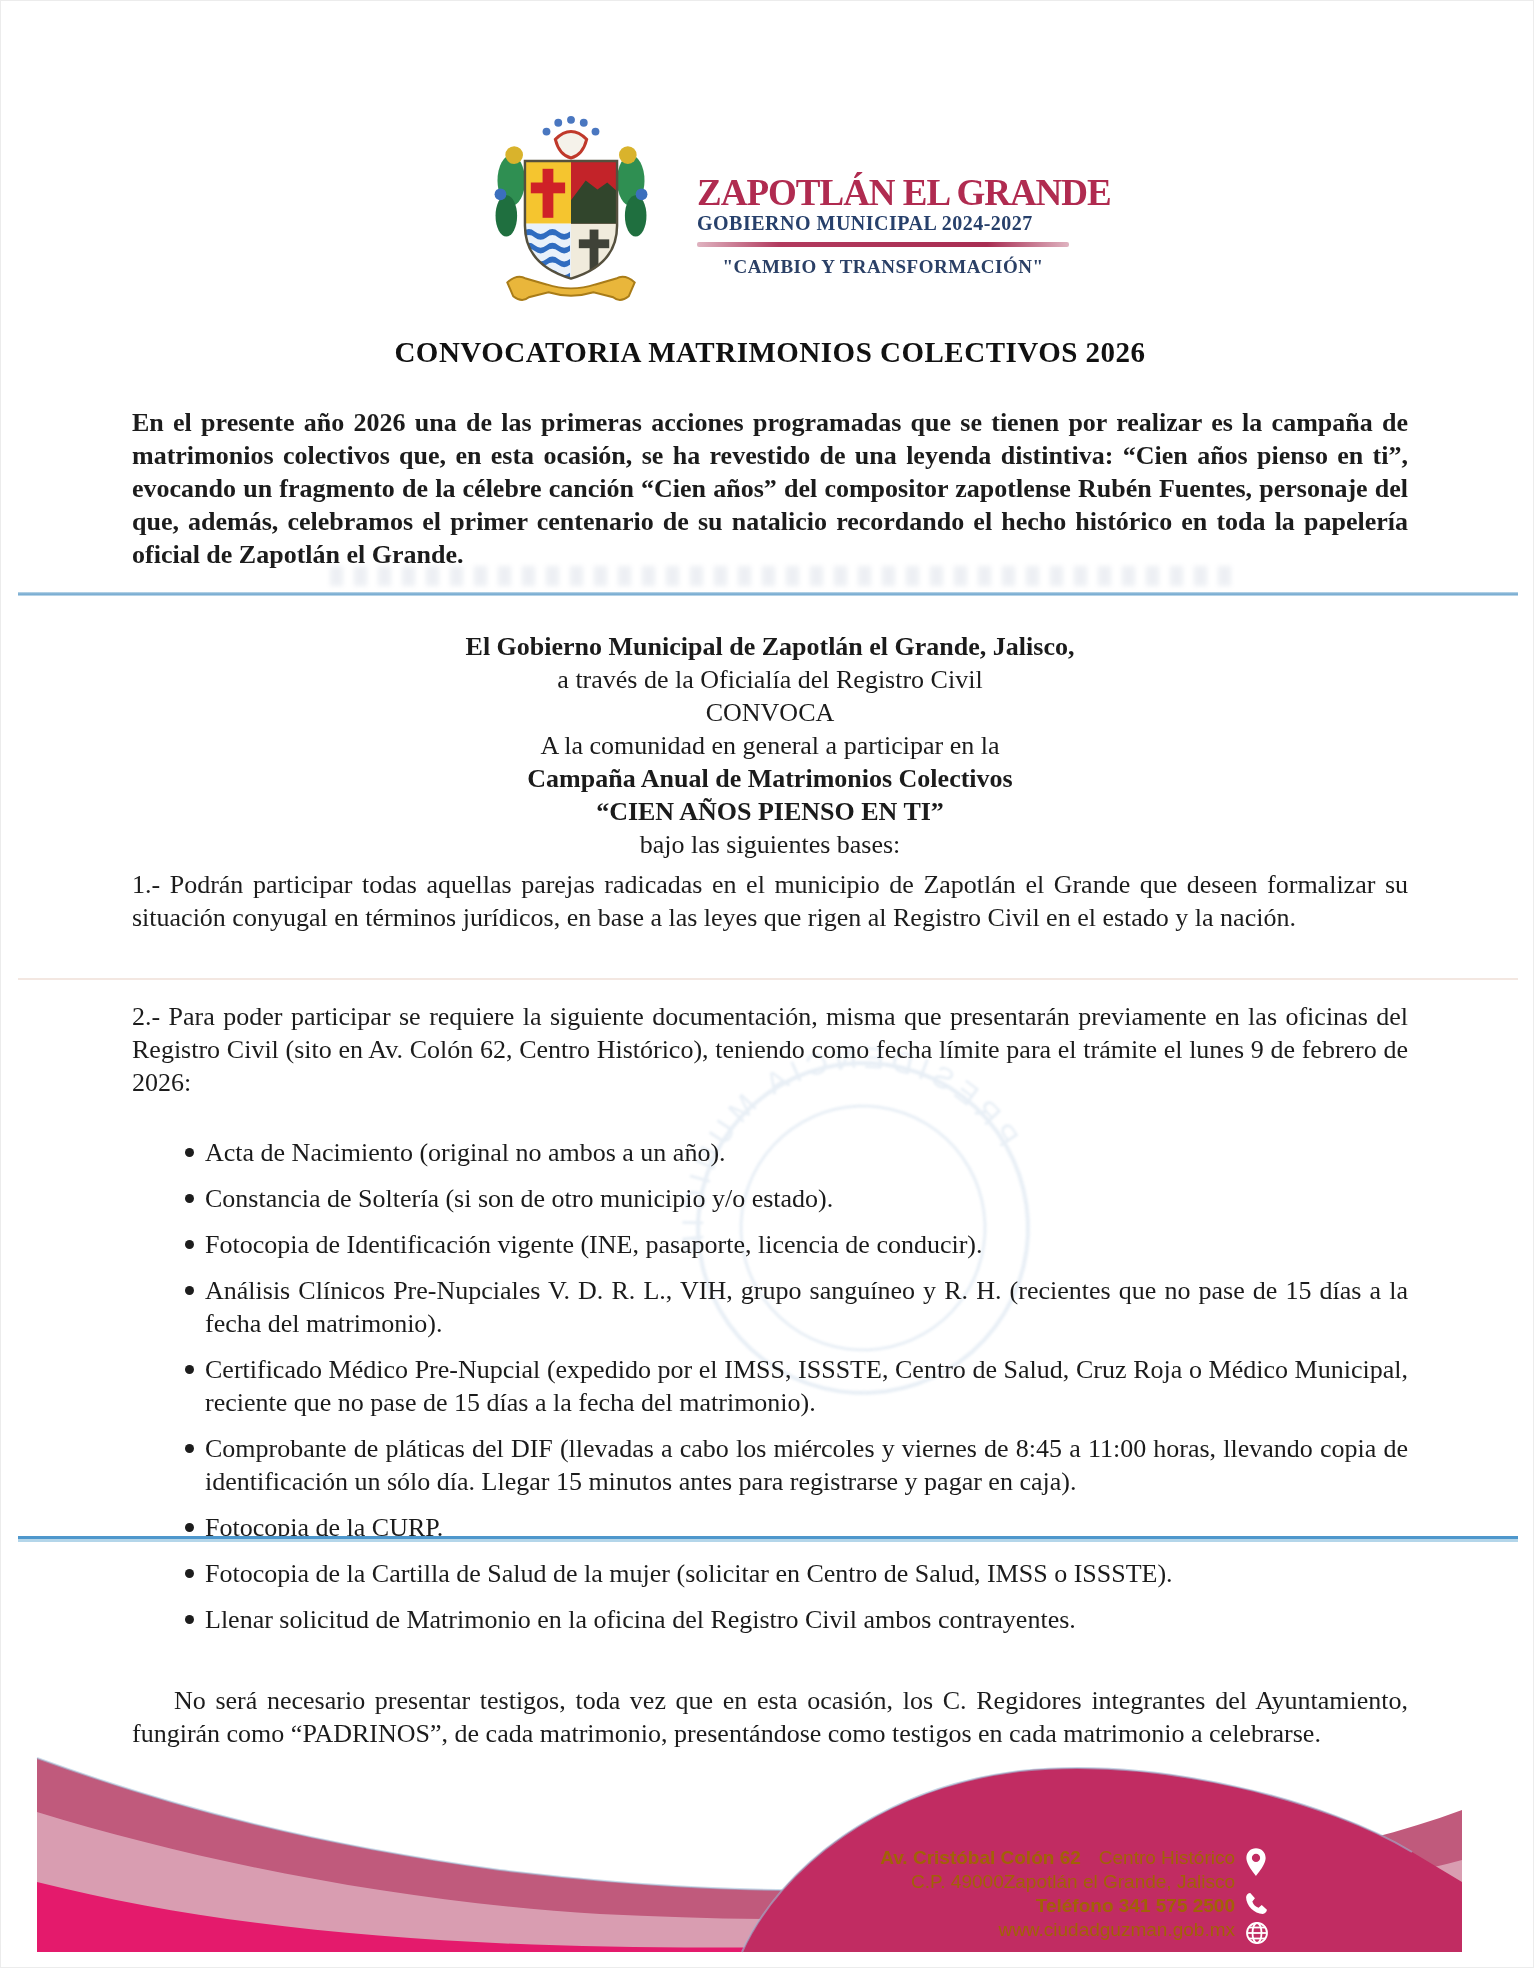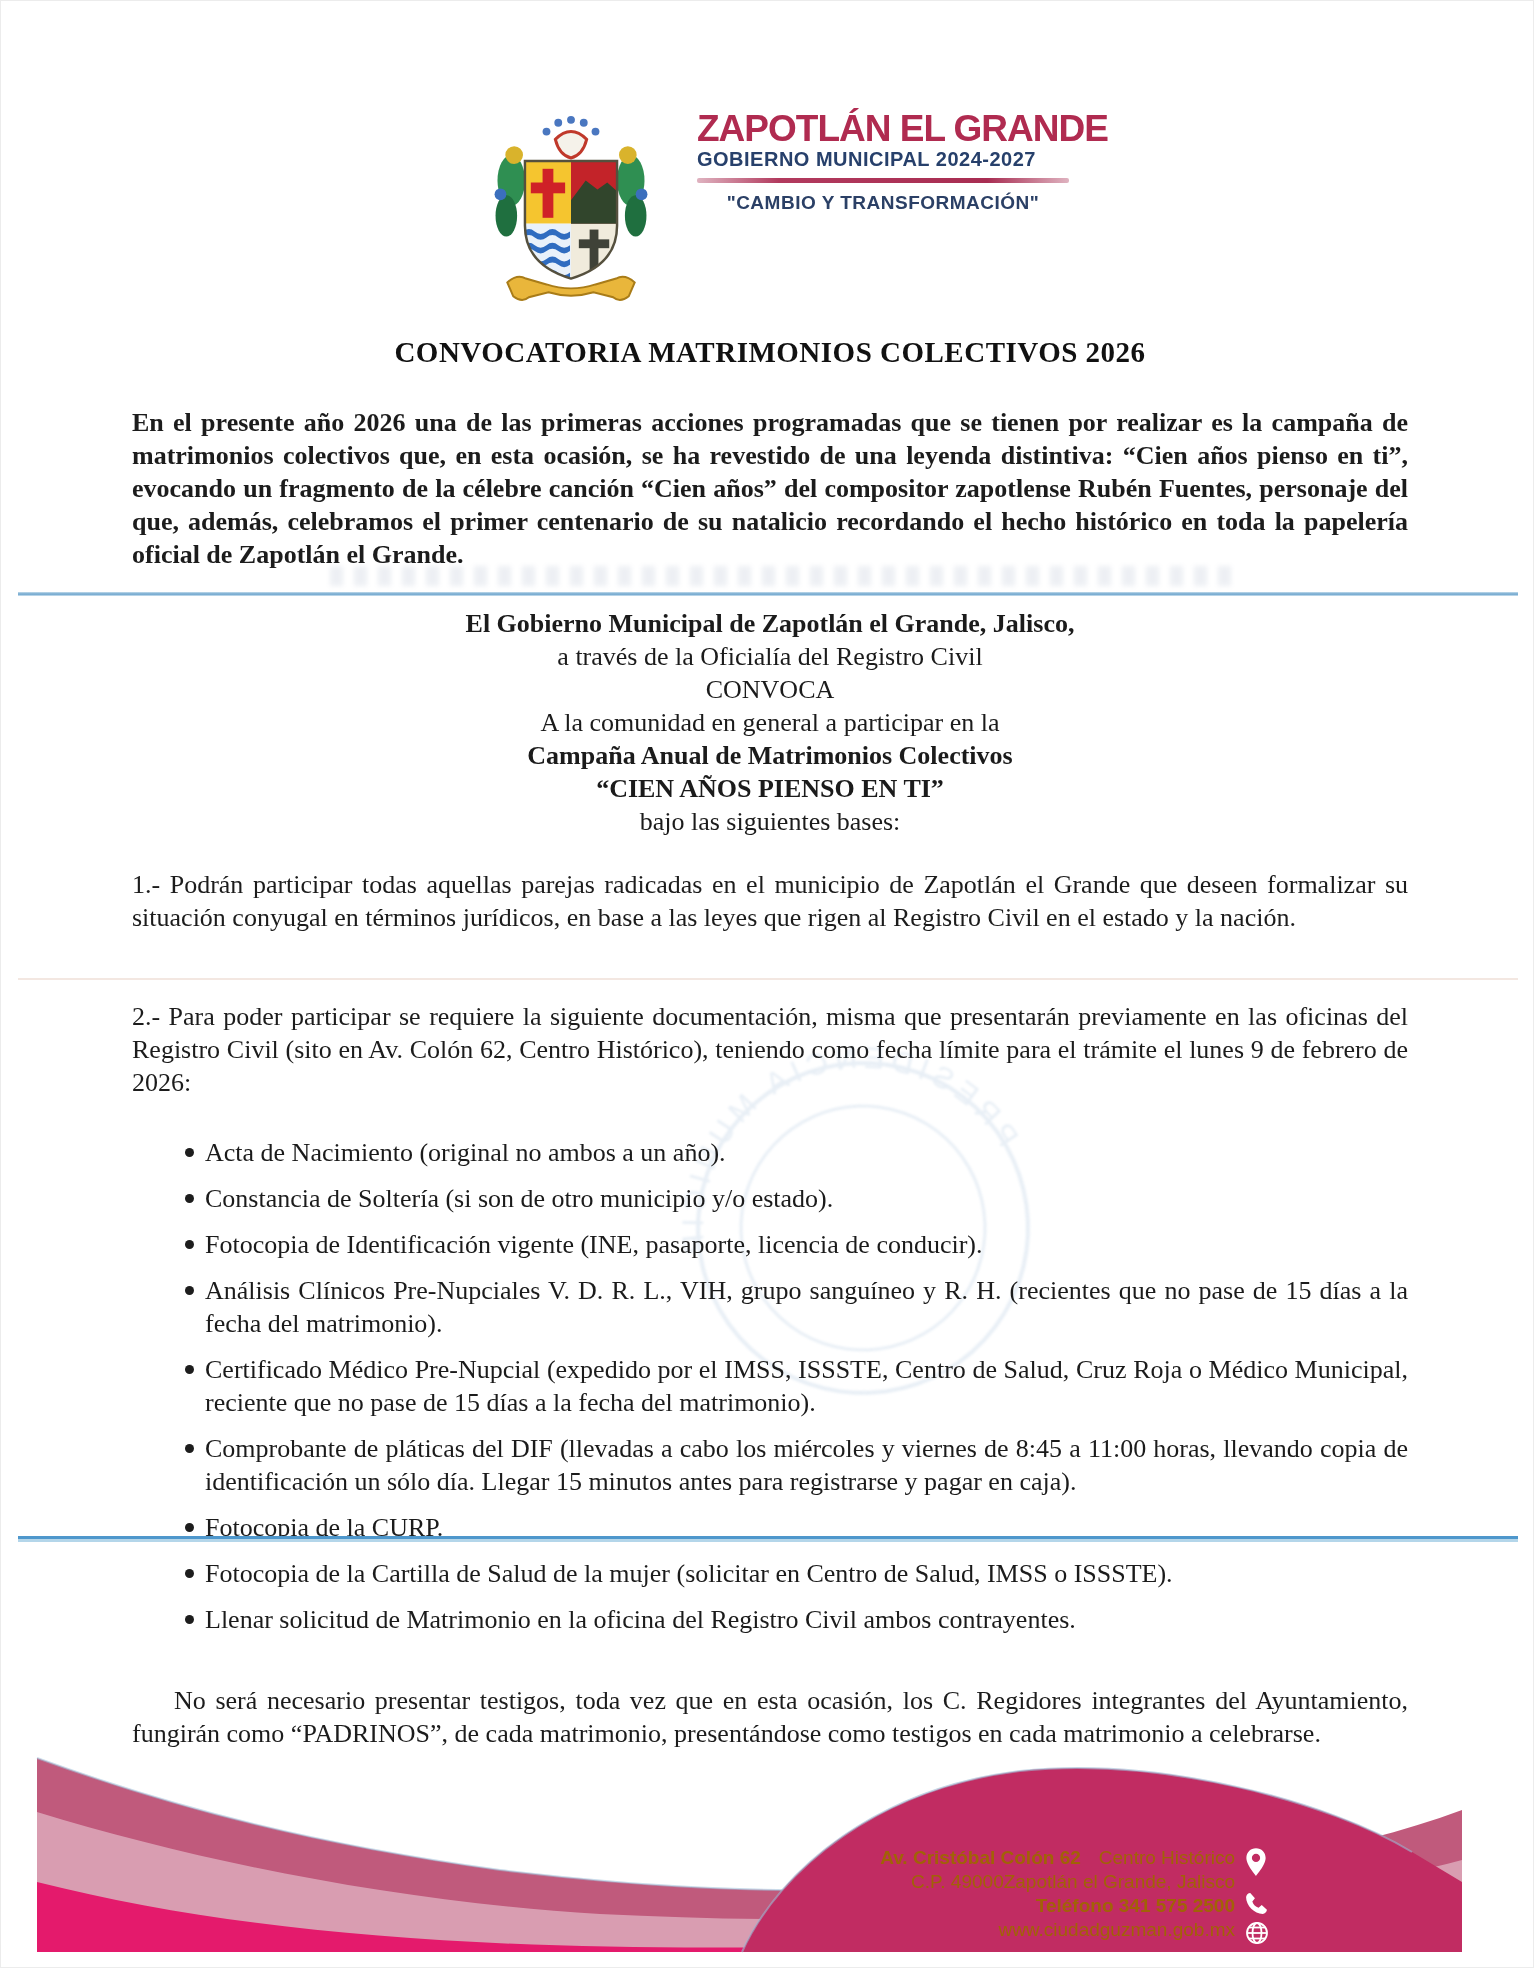--- a/index.html
+++ b/index.html
@@ -5,37 +5,37 @@
   html,body{margin:0;padding:0;background:#ffffff;}
   .page{
     position:relative;width:1534px;height:1968px;margin:0 auto;
     background:#fff;overflow:hidden;
     box-shadow:inset 0 0 0 1px #ececec;
     font-family:"Liberation Serif","DejaVu Serif",serif;color:#1b1b1b;
   }
   
   .brand{position:absolute;top:110px;left:0;width:100%;display:flex;justify-content:center;align-items:flex-start;gap:20px;}
   .crest{width:212px;height:196px;flex:0 0 auto;}
-  .brand-text{font-family:Liberation Sans, sans-serif;width:372px;}
+  .brand-text{margin-top:64px;font-family:Liberation Serif, serif;width:372px;}
   .brand-title{font-size:37px;font-weight:800;letter-spacing:-1px;color:#b02b50;line-height:1;white-space:nowrap;}
   .brand-subtitle{font-size:20px;font-weight:700;letter-spacing:.5px;color:#27406b;line-height:1.25;white-space:nowrap;}
   .brand-rule{height:5px;margin:6px 0 9px 0;border-radius:2px;
     background:linear-gradient(90deg,#dfb3c0,#b23a5e 22%,#a82d52 78%,#dfb3c0);}
   .brand-motto{font-size:19px;font-weight:700;letter-spacing:.5px;color:#2b4066;text-align:center;}
   
   .doc-title{position:absolute;top:336px;left:132px;right:126px;margin:0;text-align:center;
     font-size:29px;font-weight:700;letter-spacing:.5px;color:#111;}
   
   .para{position:absolute;left:132px;right:126px;margin:0;font-size:26px;line-height:33px;text-align:justify;color:#1c1c1c;}
   .intro{top:406px;font-weight:bold;}
   .base-1{top:868px;}
   .base-2{top:1000px;}
   .closing{top:1684px;text-indent:42px;}
   
-  .announce{position:absolute;top:607px;left:132px;right:126px;text-align:center;font-size:26px;line-height:33px;}
+  .announce{position:absolute;top:630px;left:132px;right:126px;text-align:center;font-size:26px;line-height:33px;}
   .announce .bold{font-weight:700;}
   
   .reqs{position:absolute;top:1136px;left:132px;right:126px;margin:0;padding:0 0 0 53px;list-style:none;}
   .reqs li{position:relative;padding-left:20px;margin-bottom:13px;font-size:26px;line-height:33px;text-align:justify;}
   .reqs li::before{content:"";position:absolute;left:0;top:12px;width:9px;height:9px;border-radius:50%;background:#1d1d1d;}
   
   .scan-line{position:absolute;left:18px;right:16px;}
   .line-1{top:592px;height:4px;background:linear-gradient(180deg,#c4dcec,#6ba3cc 55%,#d3e6f2);}
   .line-2{top:1536px;height:6px;background:linear-gradient(180deg,#4e97cc 0 3px,#b4d6ea 3px);}
   .faint-line{top:978px;height:2px;background:#f1e3dc;opacity:.85;}

